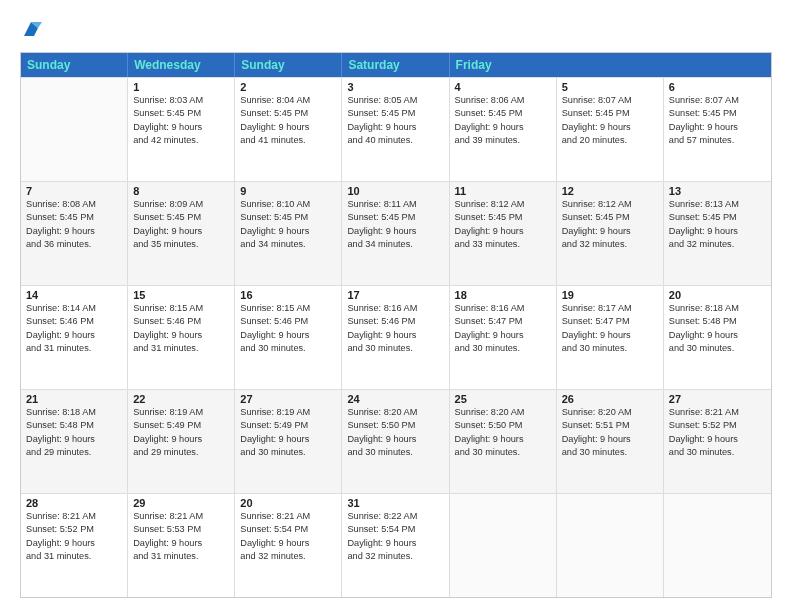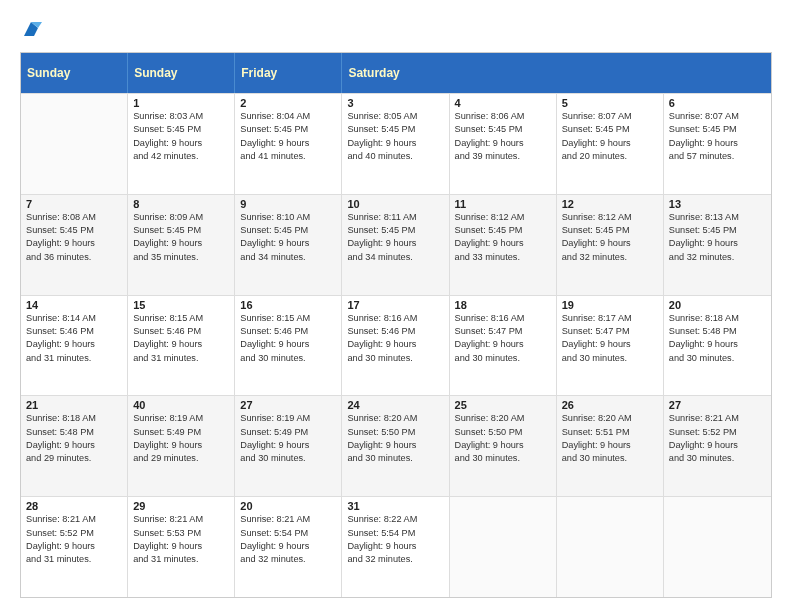--- a/index.html
+++ b/index.html
@@ -66,24 +66,24 @@
       display: flex;
       flex-direction: column;
       border: 1px solid #ccc;
     }
     .cal-header {
       display: grid;
       grid-template-columns: repeat(7, 1fr);
       background: #2a6bbf;
     }
     .cal-header-cell {
-      color: #fef9c3;
+      color: #5eead4;
       font-size: 12px;
       font-weight: bold;
-      padding: 13px 6px;
+      padding: 5px 6px;
       text-align: left;
       border-right: 1px solid #4a8bd0;
     }
     .cal-header-cell:last-child {
       border-right: none;
     }
     .cal-body {
       flex: 1;
       display: flex;
       flex-direction: column;
@@ -142,23 +142,24 @@
     </div>
     <div class="title-block">
       <div class="month-title"></div>
       <div class="location"></div>
     </div>
   </div>
 
   <div class="calendar">
     <div class="cal-header" id="cal-header-row">
         <div class="cal-header-cell">Sunday</div>
+        <div class="cal-header-cell">Wednesday</div>
         <div class="cal-header-cell">Sunday</div>
+        <div class="cal-header-cell">Saturday</div>
         <div class="cal-header-cell">Friday</div>
-        <div class="cal-header-cell">Saturday</div>
       </div>
     <div class="cal-body" id="cal-body">
         <div class="cal-row">
           <div class="cal-cell empty"></div>
           <div class="cal-cell">
             <span class="day-num">1</span>
             <span class="cell-line">Sunrise: 8:03 AM</span>
             <span class="cell-line">Sunset: 5:45 PM</span>
             <span class="cell-line">Daylight: 9 hours</span>
             <span class="cell-line">and 42 minutes.</span>
@@ -303,21 +304,21 @@
         </div>
         <div class="cal-row">
           <div class="cal-cell shaded">
             <span class="day-num">21</span>
             <span class="cell-line">Sunrise: 8:18 AM</span>
             <span class="cell-line">Sunset: 5:48 PM</span>
             <span class="cell-line">Daylight: 9 hours</span>
             <span class="cell-line">and 29 minutes.</span>
           </div>
           <div class="cal-cell shaded">
-            <span class="day-num">40</span>
+            <span class="day-num">22</span>
             <span class="cell-line">Sunrise: 8:19 AM</span>
             <span class="cell-line">Sunset: 5:49 PM</span>
             <span class="cell-line">Daylight: 9 hours</span>
             <span class="cell-line">and 29 minutes.</span>
           </div>
           <div class="cal-cell shaded">
             <span class="day-num">27</span>
             <span class="cell-line">Sunrise: 8:19 AM</span>
             <span class="cell-line">Sunset: 5:49 PM</span>
             <span class="cell-line">Daylight: 9 hours</span>

